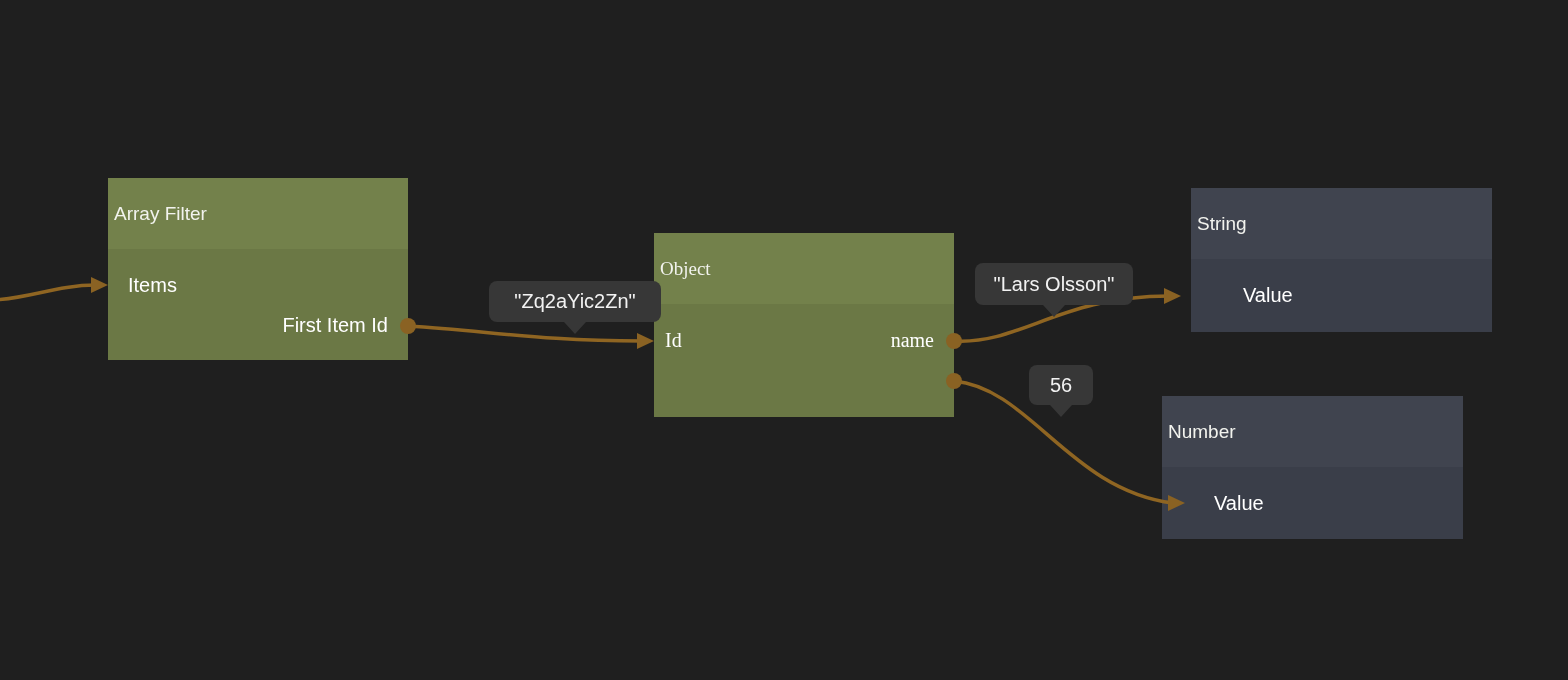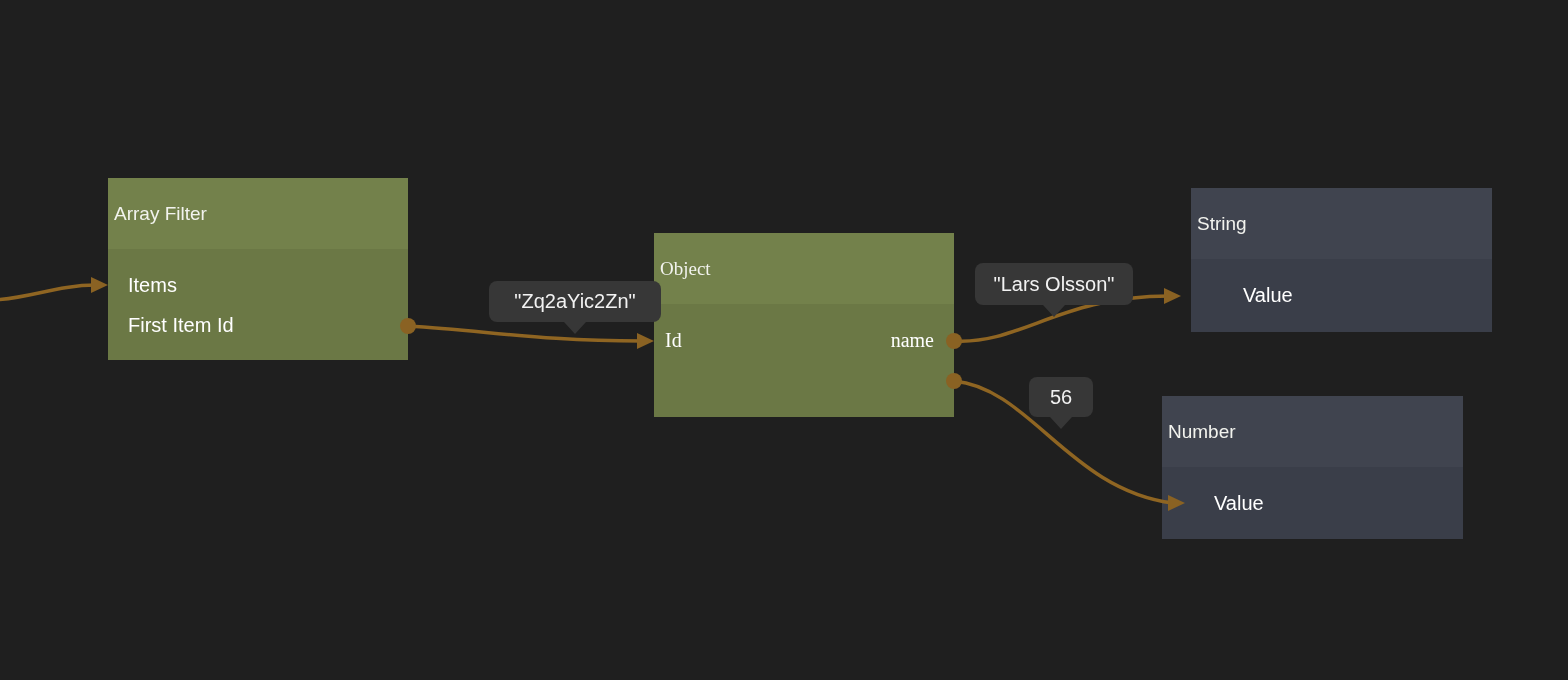--- a/index.html
+++ b/index.html
@@ -23,21 +23,21 @@
     color: #f2f3ee;
   }
   .node-body { flex: 1 1 auto; padding-top: 16px; }
   .port-row {
     height: 40px;
     display: flex; align-items: center;
     padding: 0 20px;
     font-size: 20px;
     color: #ffffff;
   }
-  .port-row.right   { justify-content: flex-start; }
+  .port-row.right   { justify-content: flex-end; }
   .port-row.between { justify-content: space-between; padding-left: 11px; }
   .green .node-header { background: #73814b; }
   .green .node-body   { background: #6b7845; }
   .dark  .node-header { background: #40444f; }
   .dark  .node-body   { background: #3a3e49; padding-left: 32px; }
 
   
   svg.wires { position: absolute; left: 0; top: 0; z-index: 2; pointer-events: none; }
   .wire   { fill: none; stroke: #8f6522; stroke-width: 3.5; }
   .marker { fill: #8a6223; stroke: none; }
@@ -129,15 +129,15 @@
     <polygon class="marker" points="1168,495 1185,503 1168,511"></polygon>
 
     <circle class="marker" cx="408" cy="326" r="8"></circle>
     <circle class="marker" cx="954" cy="341" r="8"></circle>
     <circle class="marker" cx="954" cy="381" r="8"></circle>
   </svg>
 
 
   <div class="wire-label" style="left:489px; top:281px; width:172px; height:41px;">"Zq2aYic2Zn"</div>
   <div class="wire-label" style="left:975px; top:263px; width:158px; height:42px;">"Lars Olsson"</div>
-  <div class="wire-label" style="left:1029px; top:377px; width:64px; height:40px;text-align:right;">56</div>
+  <div class="wire-label" style="left:1029px; top:365px; width:64px; height:40px;text-align:right;">56</div>
 
 </div>
 
 </body></html>

